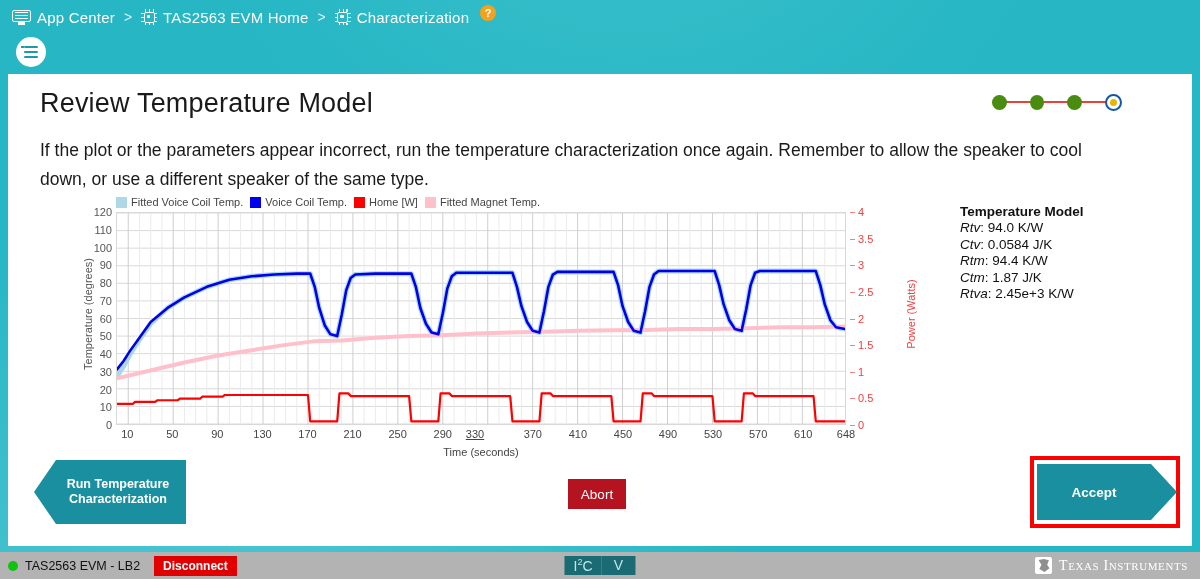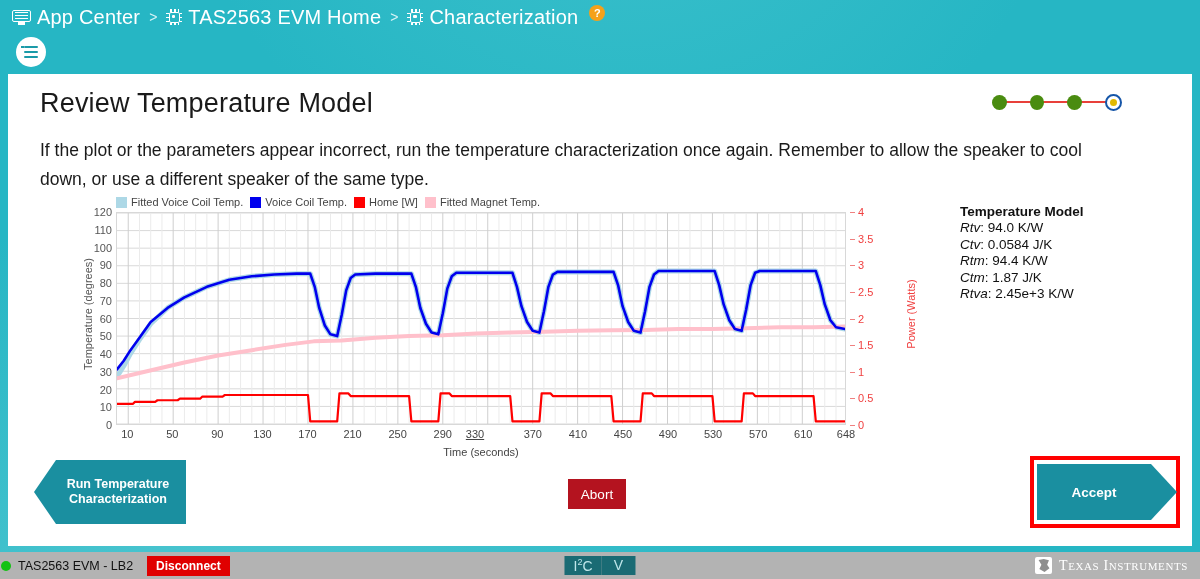--- a/index.html
+++ b/index.html
@@ -14,21 +14,21 @@
     background-image: radial-gradient(circle at 18% 140%, #5fcdd6 0%, rgba(95,205,214,0) 48%),
                       radial-gradient(circle at 52% -40%, #3fc2cd 0%, rgba(63,194,205,0) 45%);
   }
 
   
   .breadcrumb {
     position: absolute; left: 0; top: 0; width: 1200px; height: 34px;
     display: flex; align-items: center; padding-left: 12px; gap: 6px;
   }
   .crumb { display: flex; align-items: center; gap: 6px; }
-  .crumb-text { color: #ffffff; font-size: 20px; letter-spacing: .2px; white-space: nowrap; }
+  .crumb-text { color: #ffffff; font-size: 15px; letter-spacing: .2px; white-space: nowrap; }
   .crumb-sep { color: #d9f4f7; font-size: 14px; margin: 0 3px; }
   .ic { display: inline-block; position: relative; }
   .ic-appcenter { width: 19px; height: 15px; }
   .ic-appcenter .scr {
     position: absolute; left: 0; top: 0; width: 19px; height: 12px;
     border: 1.6px solid #ffffff; border-radius: 2px;
   }
   .ic-appcenter .scr:after {
     content: ""; position: absolute; left: 2px; top: 1.6px; right: 2px; bottom: 1.6px;
     background-image: repeating-linear-gradient(to bottom, #fff 0 1.3px, transparent 1.3px 3px);
@@ -199,21 +199,21 @@
     position: absolute; left: 1029px; top: 390px; width: 140px; height: 56px;
     background: #1a8fa0; color: #ffffff; font-size: 13.5px; font-weight: bold;
     display: flex; align-items: center; justify-content: center;
     padding-right: 26px; cursor: pointer;
     clip-path: polygon(0 0, calc(100% - 26px) 0, 100% 50%, calc(100% - 26px) 100%, 0 100%);
   }
 
   
   .statusbar {
     position: absolute; left: 0; bottom: 0; width: 1200px; height: 27px;
-    background: #b3b3b3; display: flex; align-items: center; padding-left: 1px;
+    background: #b3b3b3; display: flex; align-items: center; padding-left: 8px;
   }
   .led {
     width: 10px; height: 10px; border-radius: 50%; background: #12c212; margin-right: 7px;
   }
   .dev-name { font-size: 12.5px; color: #111; margin-right: 14px; white-space: nowrap; }
   .btn-disconnect {
     background: #e00000; color: #ffffff; font-size: 12px; font-weight: bold;
     padding: 3px 9px; cursor: pointer;
   }
   .center-badges {

